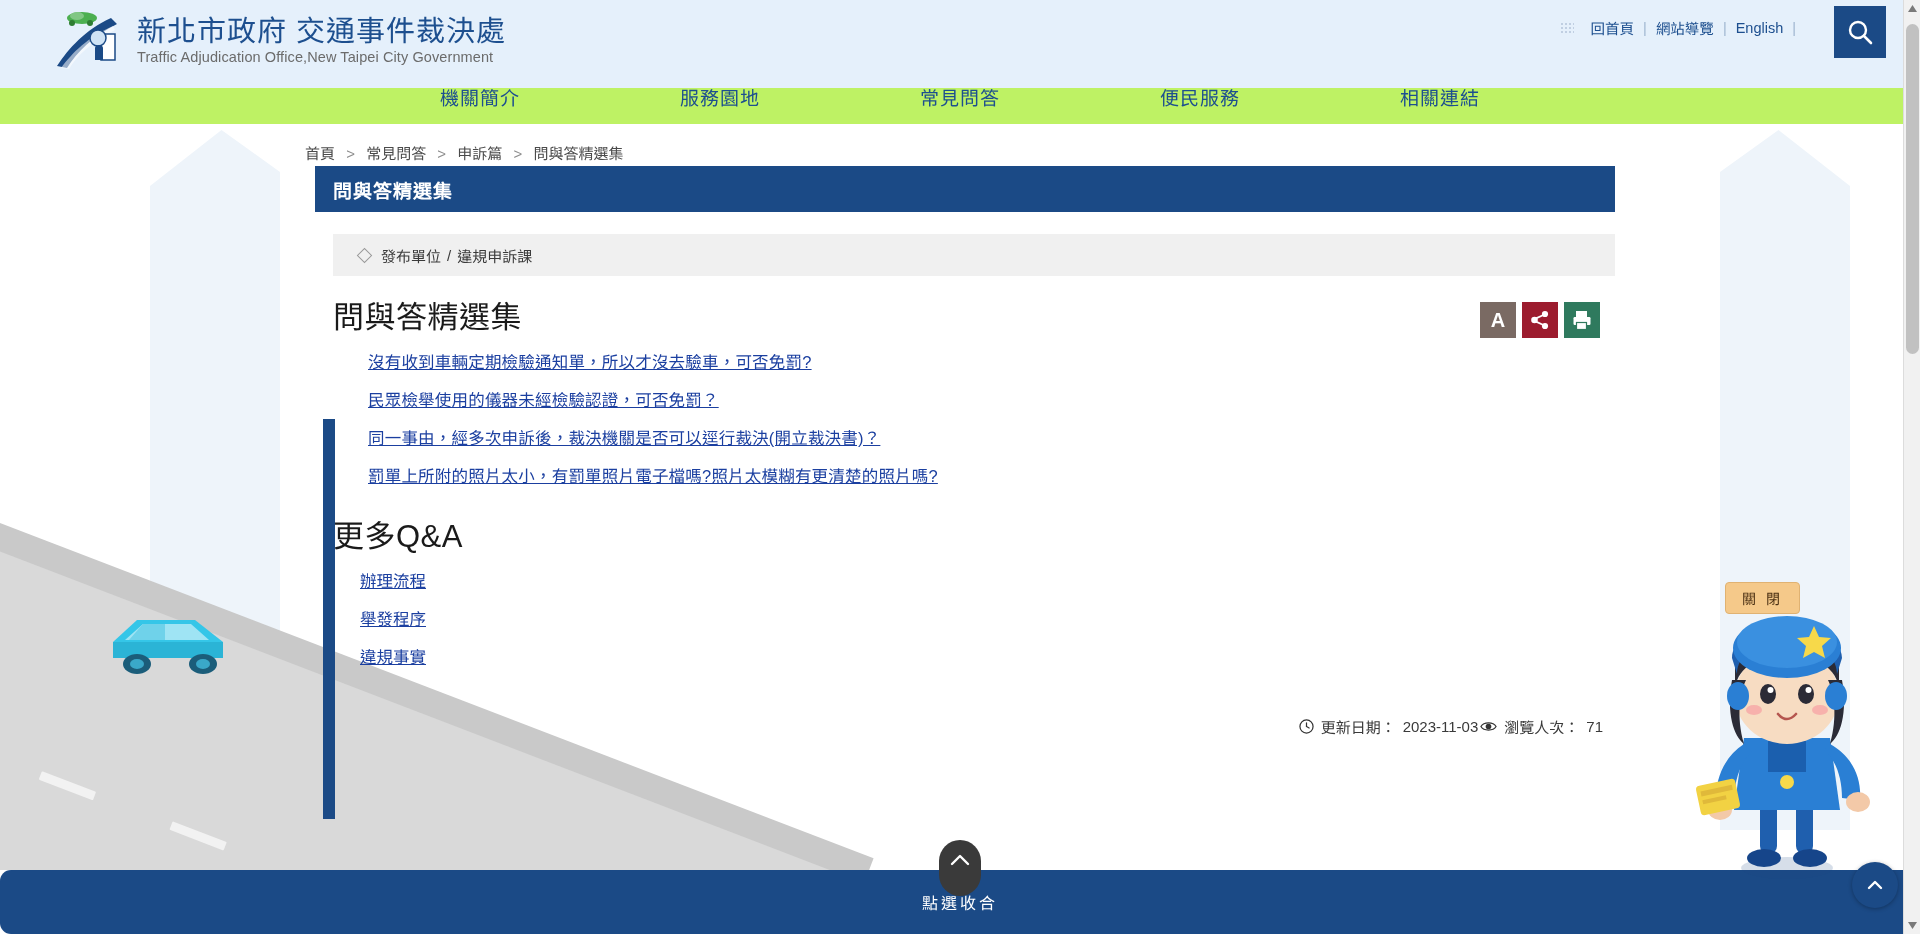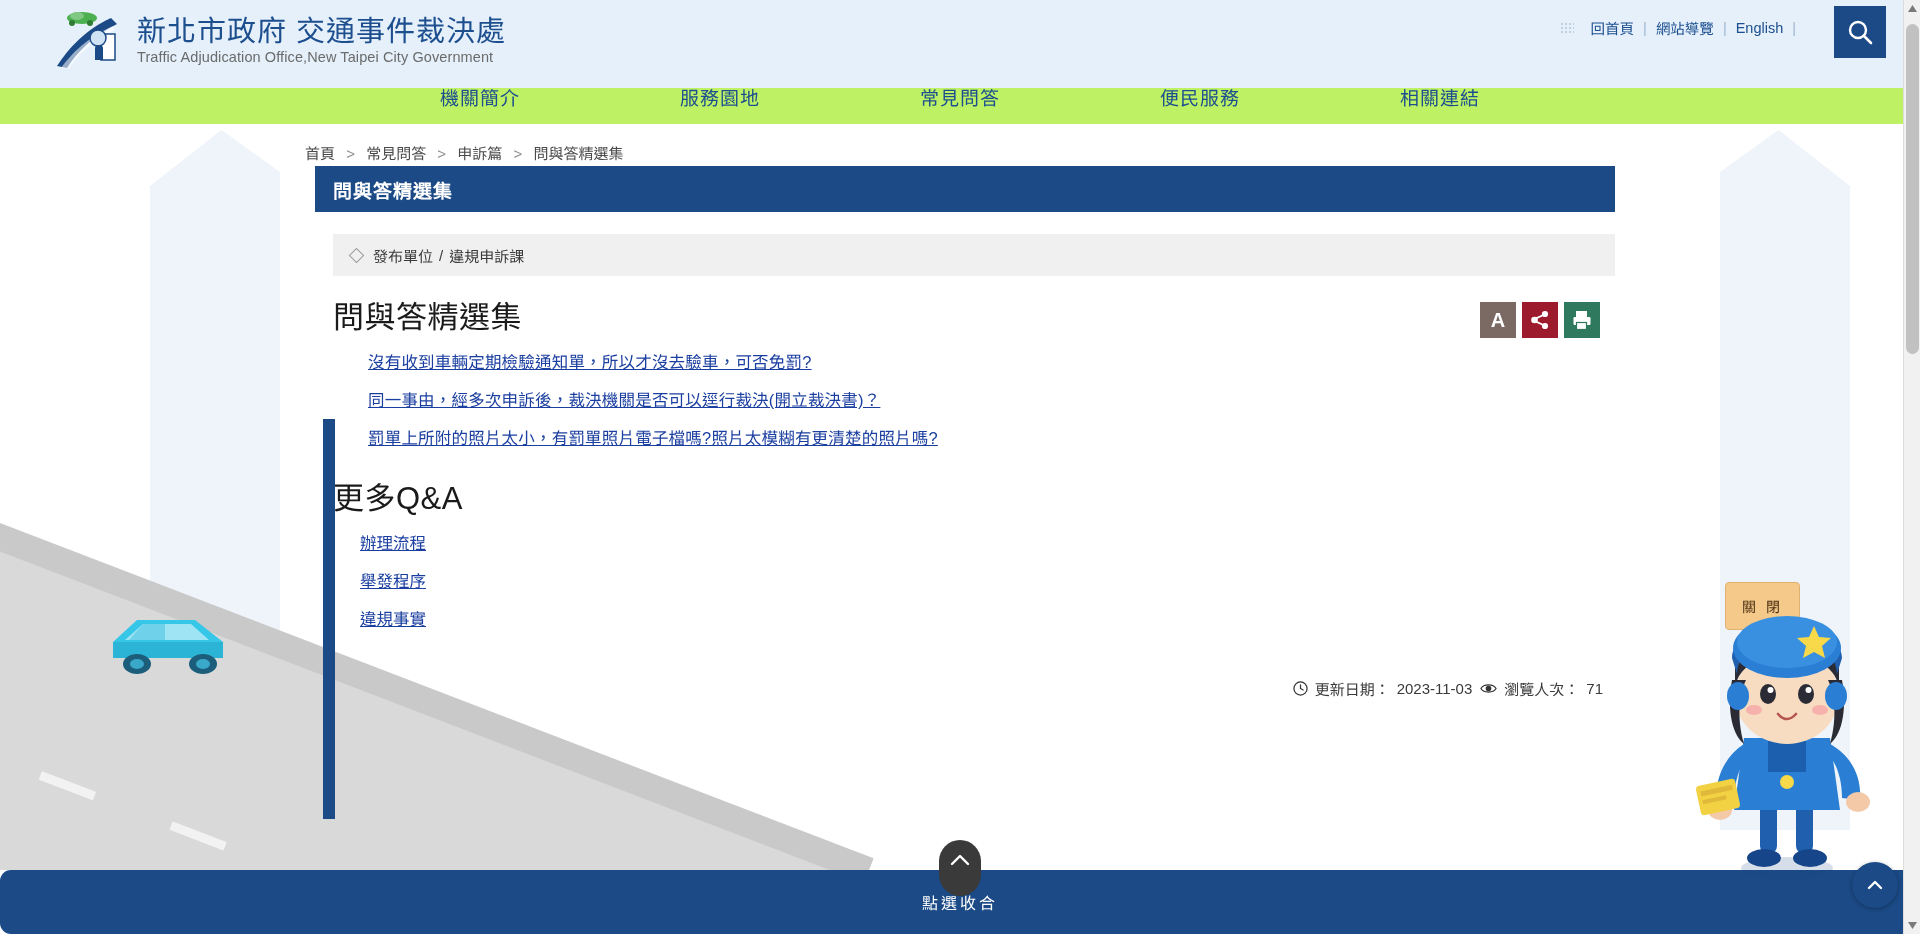--- a/index.html
+++ b/index.html
@@ -128,21 +128,21 @@
 
   .article {
     position: relative; width: 1300px;
     background: transparent;
     padding-left: 0;
   }
   .pub-row {
     margin-top: 22px; margin-left: 18px;
     width: 1282px; height: 42px;
     background: #f0f0f0;
-    display: flex; align-items: center; padding-left: 18px;
+    display: flex; align-items: center; padding-left: 26px;
     font-size: 15px; color: #3a3a3a;
   }
   .diamond {
     display:inline-block; width:11px; height:11px; border:1.6px solid #9a9a9a;
     transform: rotate(45deg); margin-right: 11px;
   }
 
   .blue-bar {
     position:absolute; left: 8px; top: 185px;
     width: 12px; height: 400px; background: #1b4a86;
@@ -159,31 +159,31 @@
   .qa-list a {
     font-size: 16.5px; color: #1b3fa0; text-decoration: underline;
     letter-spacing: .2px;
   }
   .more-list { margin-top: 12px; padding-left: 45px; }
   .more-list li { list-style: none; margin-bottom: 14px; }
   .more-list a { font-size: 16.5px; color: #1b3fa0; text-decoration: underline; }
 
   .meta-row {
     margin-top: 48px; width: 1300px;
-    display:flex; justify-content:flex-end; align-items:center; gap: 8px;
+    display:flex; justify-content:flex-end; align-items:center; gap: 2px;
     font-size: 15px; color: #3a3a3a; padding-right: 12px;
   }
   .meta-item { display:flex; align-items:center; gap:7px; white-space:nowrap; }
 
   
   .mascot-wrap { position:absolute; right: 28px; bottom: 62px; z-index: 6; width: 210px; height: 290px; }
   .close-btn {
     position:absolute; right: 92px; top: 0;
     background:#f5c98a; color:#4a2f12; font-size:14px; letter-spacing:3px;
-    padding: 13px 16px; border-radius: 4px; cursor:pointer; white-space:nowrap;
+    padding: 5px 16px; border-radius: 4px; cursor:pointer; white-space:nowrap;
     border:1px solid #e0b272;
   }
   .scroll-top {
     position:absolute; right: 22px; bottom: 26px; z-index: 7;
     width: 46px; height: 46px; border-radius: 50%;
     background: #1b4a86; display:flex; align-items:center; justify-content:center;
     cursor:pointer; box-shadow: 0 1px 4px rgba(0,0,0,.3);
   }
 
   
@@ -338,20 +338,23 @@
           <span>發布單位</span>
           <span style="padding:0 6px;">/</span>
           <span>違規申訴課</span>
         </div>
 
         <h2 class="sec-title">問與答精選集</h2>
 
         <ul class="qa-list">
           <li>
             <a>沒有收到車輛定期檢驗通知單，所以才沒去驗車，可否免罰?</a>
+          </li>
+          <li>
+            <a>民眾檢舉使用的儀器未經檢驗認證，可否免罰？</a>
           </li>
           <li>
             <a>同一事由，經多次申訴後，裁決機關是否可以逕行裁決(開立裁決書)？</a>
           </li>
           <li>
             <a>罰單上所附的照片太小，有罰單照片電子檔嗎?照片太模糊有更清楚的照片嗎?</a>
           </li>
         </ul>
 
         <h2 class="sec-title more">更多Q&amp;A</h2>

